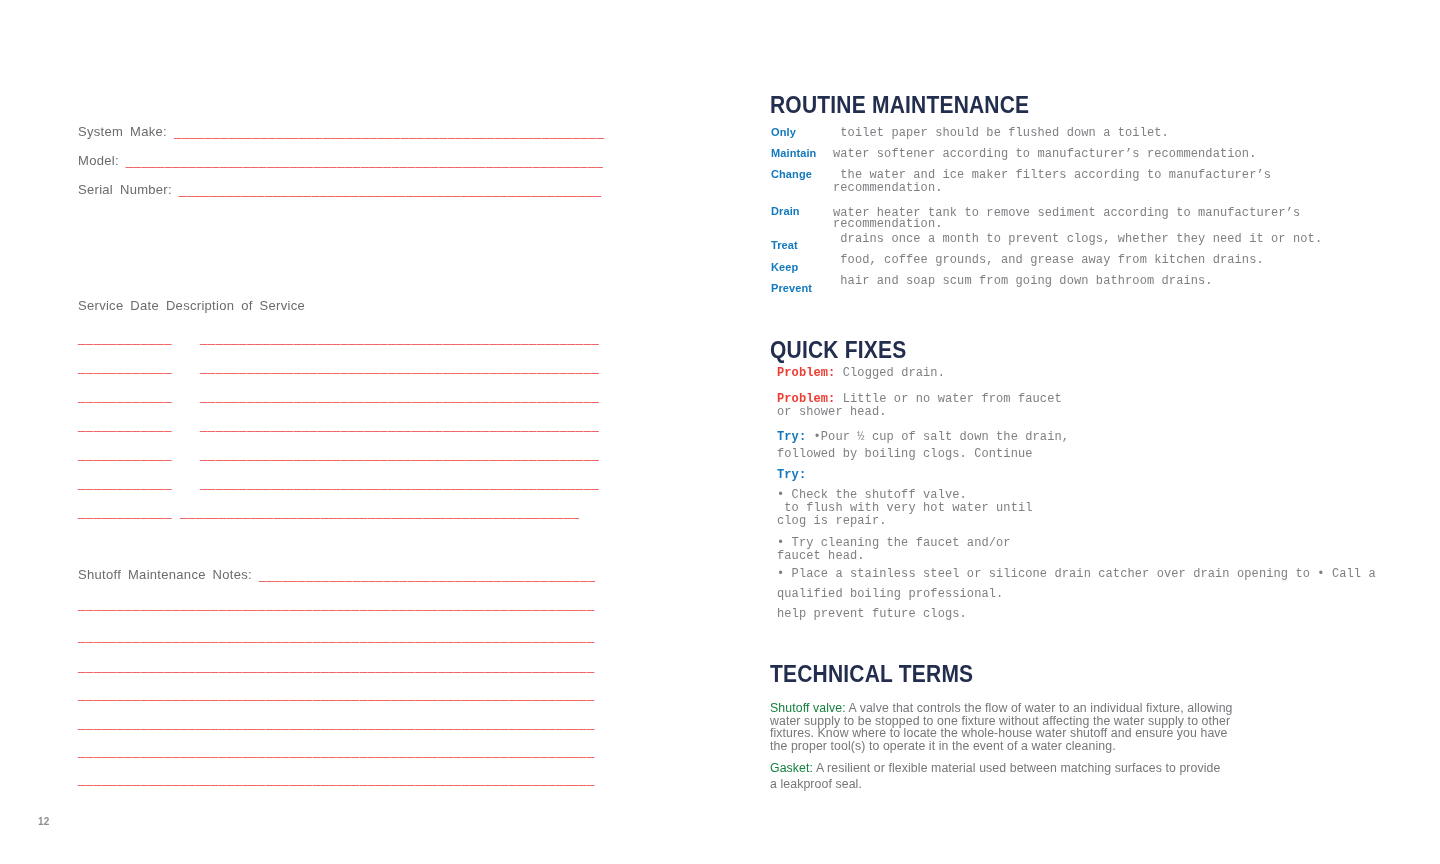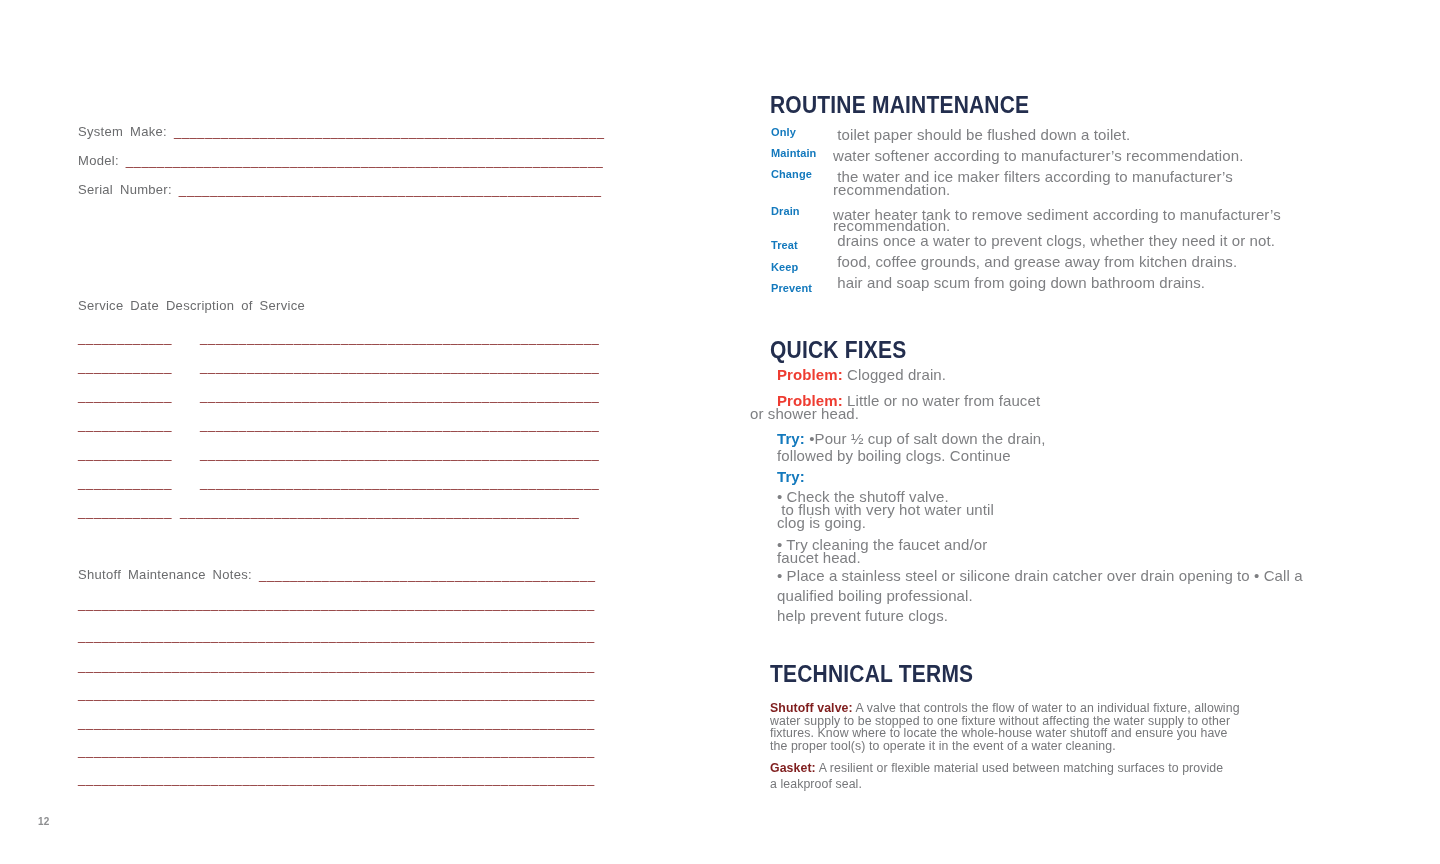--- a/index.html
+++ b/index.html
@@ -3,31 +3,31 @@
 <meta charset="utf-8">
 <style>
   html,body { margin:0; padding:0; }
   body {
     width:1440px; height:864px; position:relative; overflow:hidden;
     background:#ffffff;
     font-family:"Liberation Sans","DejaVu Sans",sans-serif;
   }
   .t   { position:absolute; white-space:pre; }
   .lg  { color:#6a6b6d; font-size:13px; letter-spacing:0.3px; word-spacing:3px; }
-  .blank { color:#7f1d1d; font-size:13px; letter-spacing:0.6px; word-spacing:0; }
+  .blank { color:#ef4444; font-size:13px; letter-spacing:0.6px; word-spacing:0; }
   .desc { margin-left:28px; }
   .desc-last { margin-left:8px; }
   .h1  { color:#232e4e; font-size:21px; font-weight:800; letter-spacing:0.2px;
          transform:scaleY(1.16); transform-origin:0 0; }
   .alabel { color:#1379bd; font-size:11px; font-weight:700; letter-spacing:0.1px; }
-  .b   { color:#7e7f82; font-size:15px; letter-spacing:0.1px; }
+  .b   { color:#7e7f82; font-size:12px; letter-spacing:0.1px;font-family:Liberation Mono, monospace; }
   .bt  { color:#76777a; font-size:12.3px; letter-spacing:0.1px; }
   .red  { color:#ee3c31; font-weight:700; }
   .blue { color:#1379bd; font-weight:700; }
-  .term { color:#7f1d1d; font-weight:700; }
+  .term { color:#15803d; font-weight:400; }
   .pgnum { color:#8d8e90; font-size:10px; letter-spacing:0.3px;font-weight:bold; }
 </style>
 </head>
 <body>
 
 <main>
 
   <section>
 
     <div class="t lg" style="left:78px;top:124px"><span>System Make: </span><span class="blank">_______________________________________________________</span></div>
@@ -70,39 +70,39 @@
     <div class="t alabel" style="left:771px;top:239px">Treat</div>
     <div class="t alabel" style="left:771px;top:261px">Keep</div>
     <div class="t alabel" style="left:771px;top:282px">Prevent</div>
 
     <div class="t b" style="left:833px;top:126px"> toilet paper should be flushed down a toilet.</div>
     <div class="t b" style="left:833px;top:147px">water softener according to manufacturer’s recommendation.</div>
     <div class="t b" style="left:833px;top:168px"> the water and ice maker filters according to manufacturer’s</div>
     <div class="t b" style="left:833px;top:181px">recommendation.</div>
     <div class="t b" style="left:833px;top:206px">water heater tank to remove sediment according to manufacturer’s</div>
     <div class="t b" style="left:833px;top:217px">recommendation.</div>
-    <div class="t b" style="left:833px;top:232px"> drains once a water to prevent clogs, whether they need it or not.</div>
+    <div class="t b" style="left:833px;top:232px"> drains once a month to prevent clogs, whether they need it or not.</div>
     <div class="t b" style="left:833px;top:253px"> food, coffee grounds, and grease away from kitchen drains.</div>
     <div class="t b" style="left:833px;top:274px"> hair and soap scum from going down bathroom drains.</div>
 
     <div class="t h1" style="left:770px;top:336px">QUICK FIXES</div>
 
     <div class="t b" style="left:777px;top:366px"><span class="red">Problem:</span><span> Clogged drain.</span></div>
 
     <div class="t b" style="left:777px;top:392px"><span class="red">Problem:</span><span> Little or no water from faucet</span></div>
-    <div class="t b" style="left:750px;top:405px">or shower head.</div>
+    <div class="t b" style="left:777px;top:405px">or shower head.</div>
 
     <div class="t b" style="left:777px;top:430px"><span class="blue">Try:</span><span> •Pour ½ cup of salt down the drain,</span></div>
     <div class="t b" style="left:777px;top:447px">followed by boiling clogs. Continue</div>
 
     <div class="t b" style="left:777px;top:468px"><span class="blue">Try:</span></div>
 
     <div class="t b" style="left:777px;top:488px">• Check the shutoff valve.</div>
     <div class="t b" style="left:777px;top:501px"> to flush with very hot water until</div>
-    <div class="t b" style="left:777px;top:514px">clog is going.</div>
+    <div class="t b" style="left:777px;top:514px">clog is repair.</div>
     <div class="t b" style="left:777px;top:536px">• Try cleaning the faucet and/or</div>
     <div class="t b" style="left:777px;top:549px">faucet head.</div>
     <div class="t b" style="left:777px;top:567px">• Place a stainless steel or silicone drain catcher over drain opening to • Call a</div>
     <div class="t b" style="left:777px;top:587px">qualified boiling professional.</div>
     <div class="t b" style="left:777px;top:607px">help prevent future clogs.</div>
 
     <div class="t h1" style="left:770px;top:660px">TECHNICAL TERMS</div>
 
     <div class="t bt" style="left:770px;top:701px"><span class="term">Shutoff valve:</span><span> A valve that controls the flow of water to an individual fixture, allowing</span></div>
     <div class="t bt" style="left:770px;top:714px">water supply to be stopped to one fixture without affecting the water supply to other</div>

